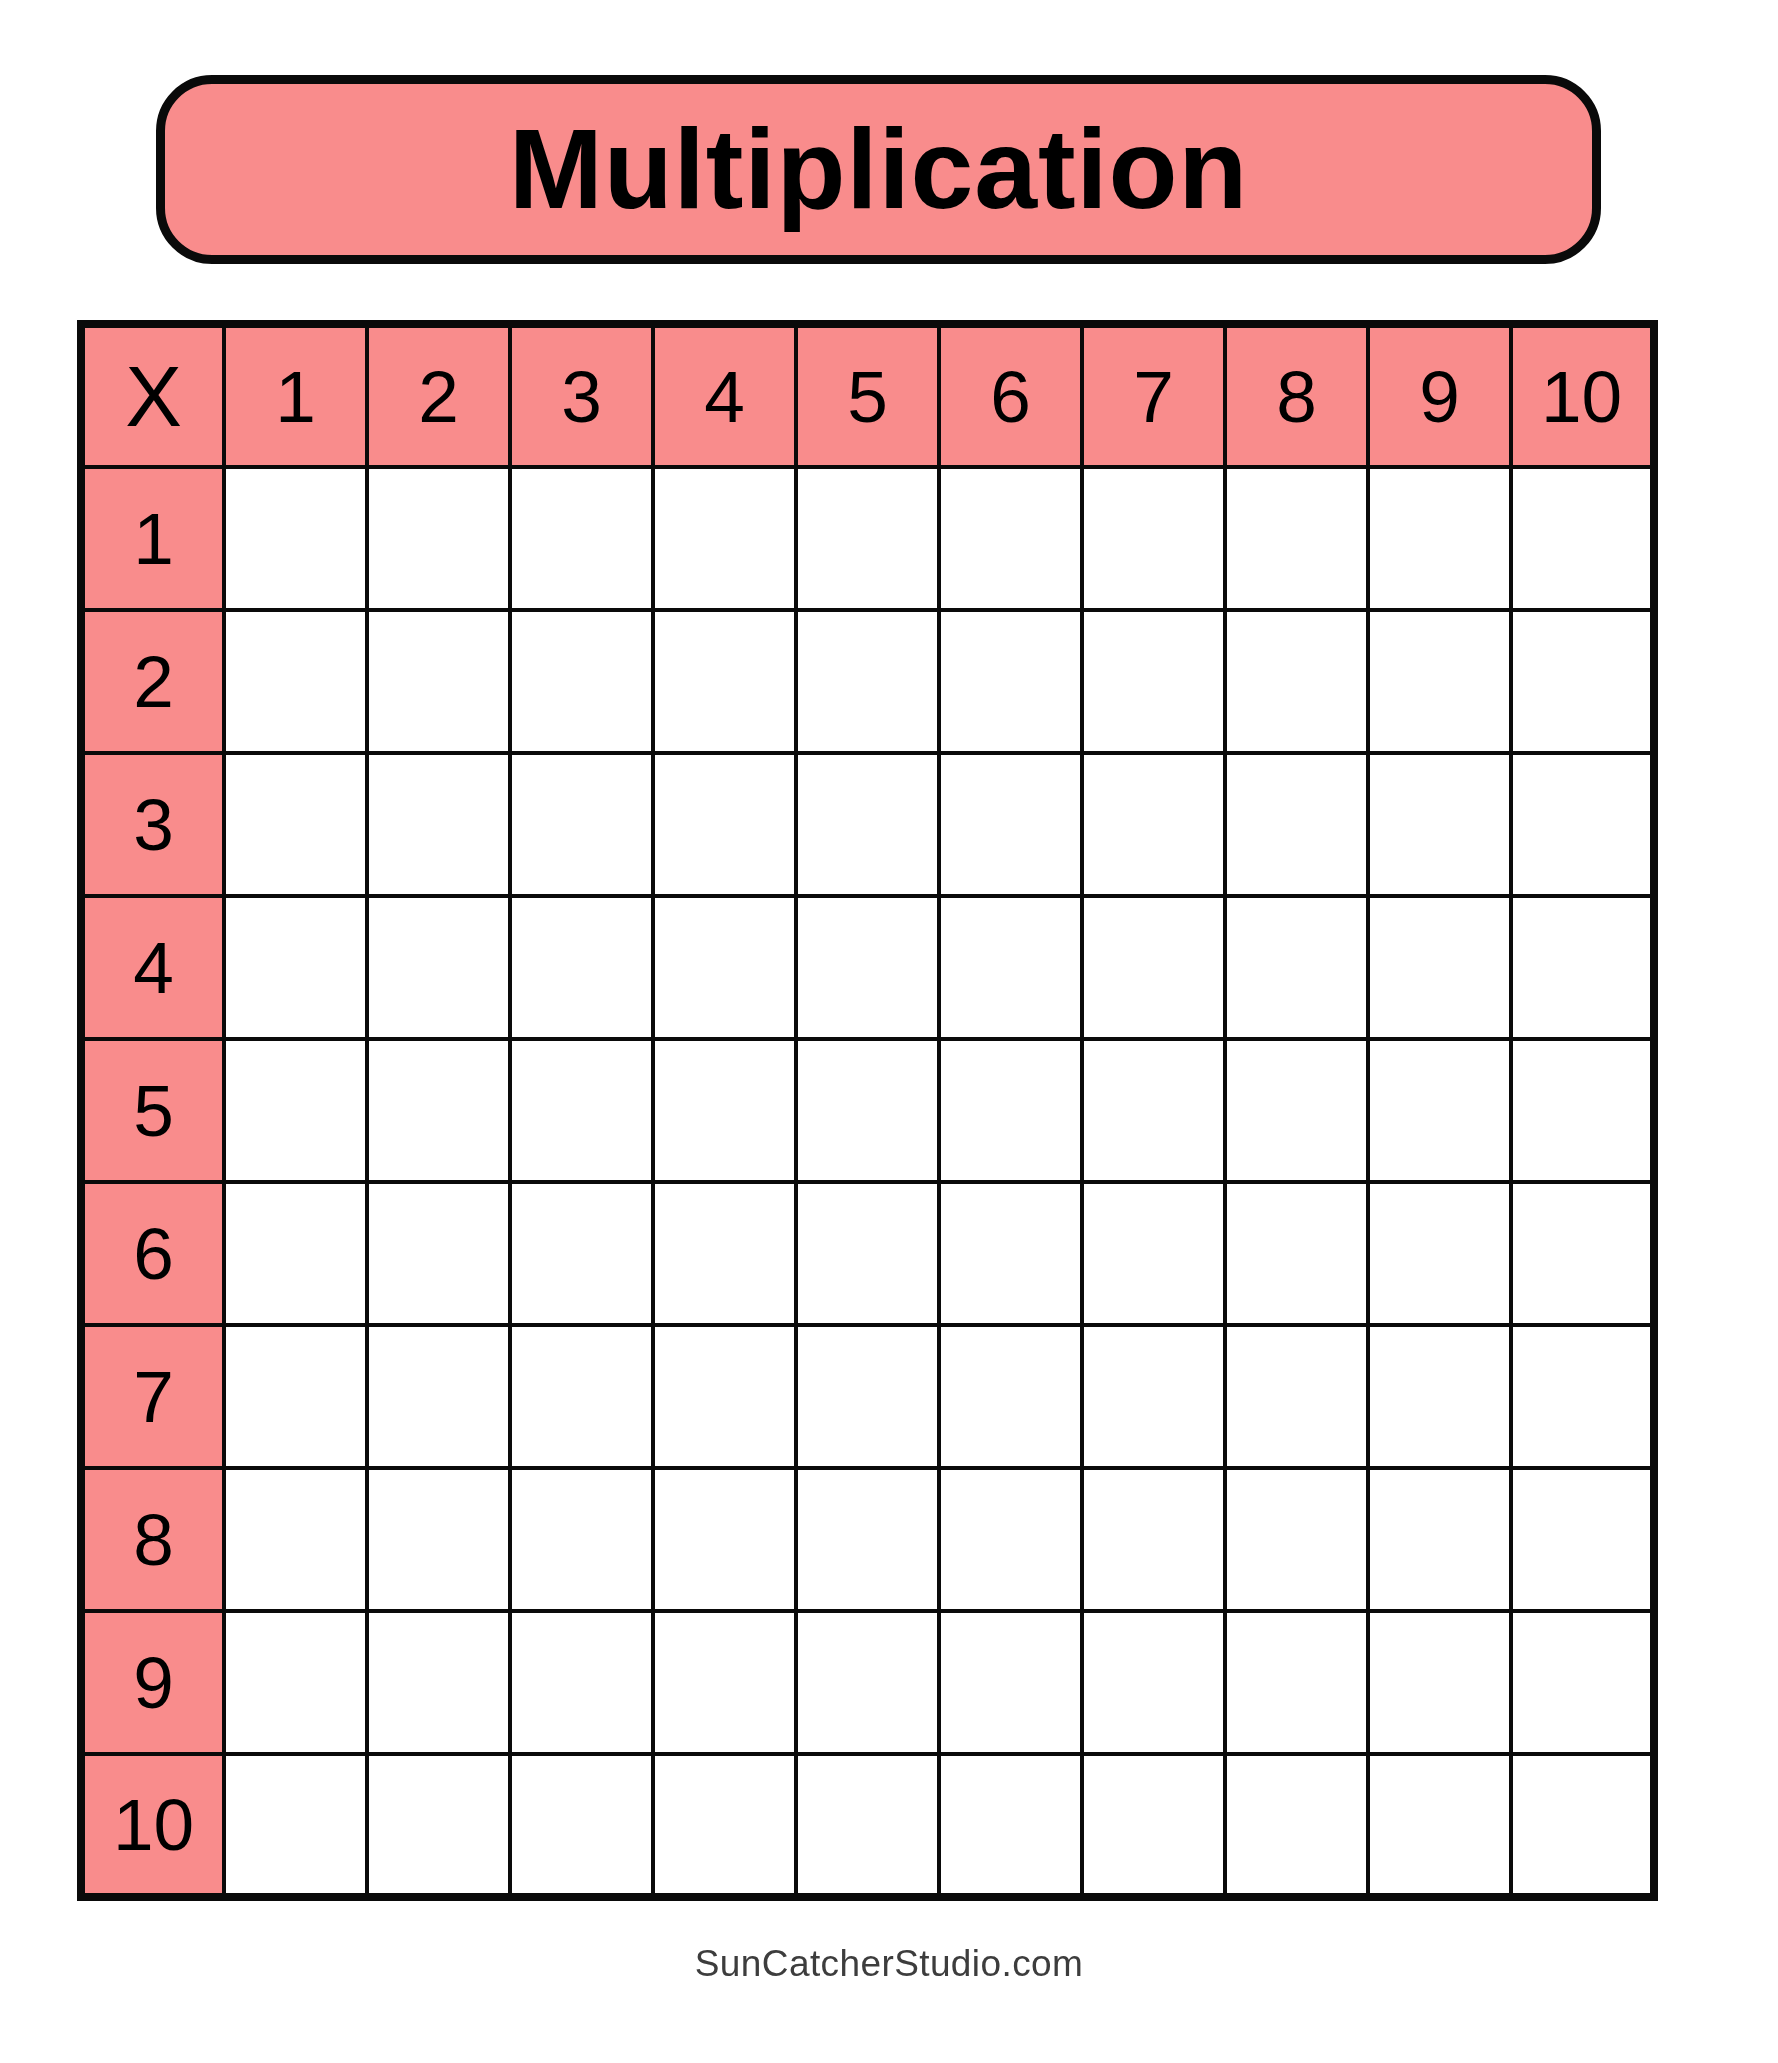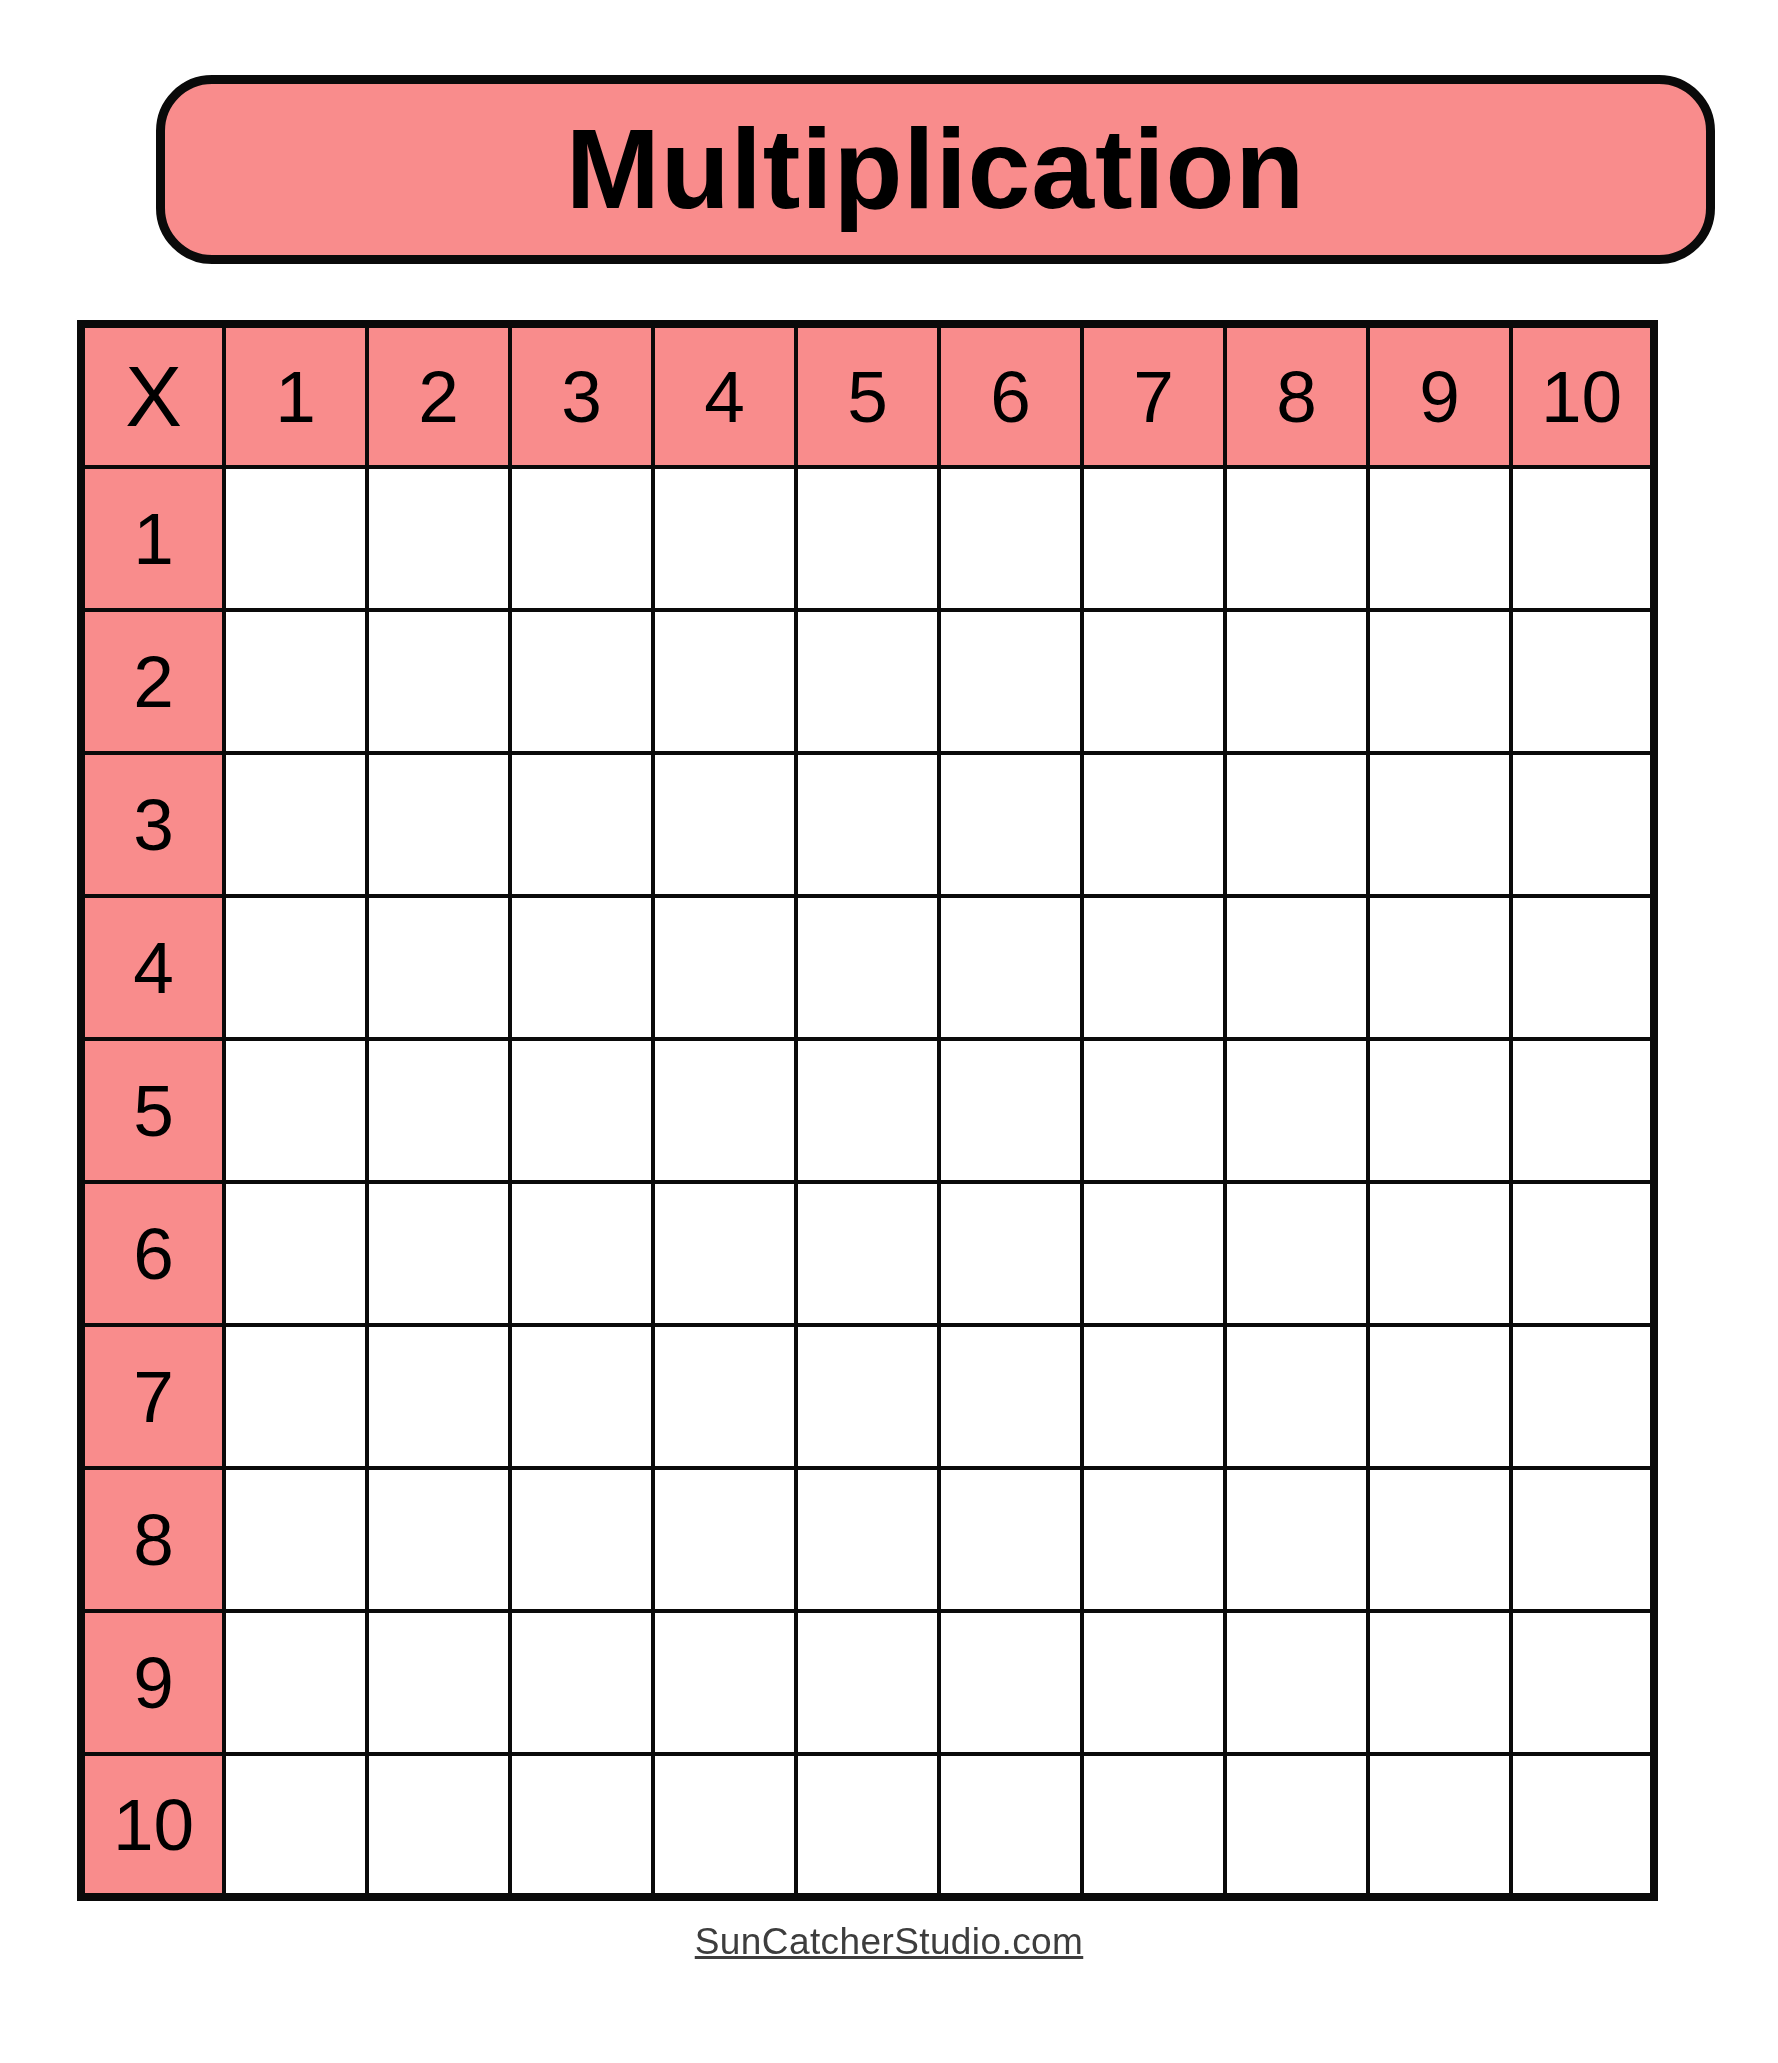--- a/index.html
+++ b/index.html
@@ -15,21 +15,21 @@
   }
   body {
     width: 1778px;
     height: 2064px;
     background: var(--page-white);
     font-family: "Liberation Sans", sans-serif;
     overflow: hidden;
   }
   .title-banner {
     margin: 75px 0 0 156px;
-    width: 1559px;
+    width: 1445px;
     height: 189px;
     background: var(--accent-salmon);
     border: 9.7px solid var(--border-black);
     border-radius: 56px;
     display: flex;
     align-items: center;
     justify-content: center;
   }
   .title-banner h1 {
     margin: 0;
@@ -60,27 +60,26 @@
     font-size: 73px;
     color: #000000;
   }
   table.mult-table th.corner {
     font-size: 85px;
   }
   table.mult-table td {
     background: #FFFFFF;
   }
   .footer-credit {
-    margin-top: 20px;
+    margin-top: 42px;
     width: 1778px;
     text-align: center;
     font-size: 37px;
     color: var(--footer-gray);
     letter-spacing: 0.4px;
-    text-decoration: underline;
   }
 </style>
 </head>
 <body>
 
 <div class="title-banner">
   <h1>Multiplication</h1>
 </div>
 
 <table class="mult-table">

